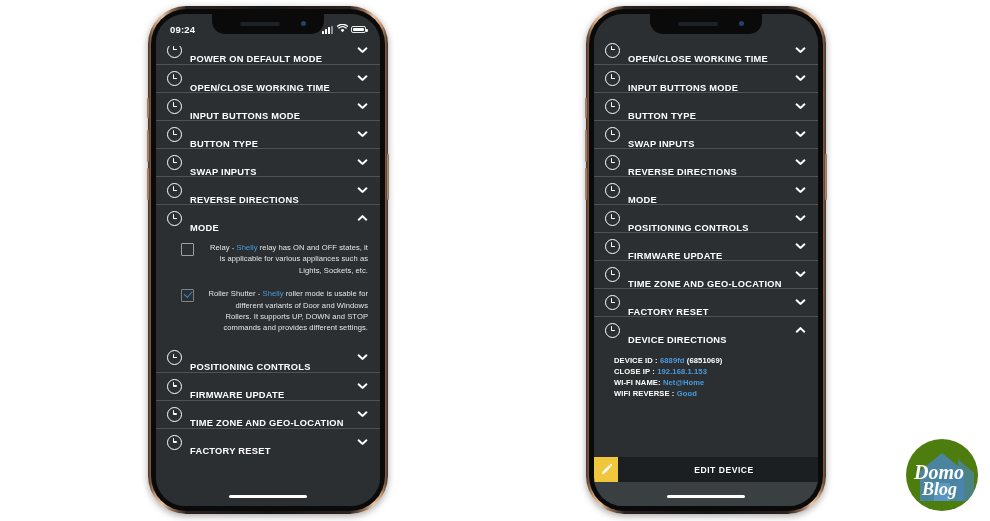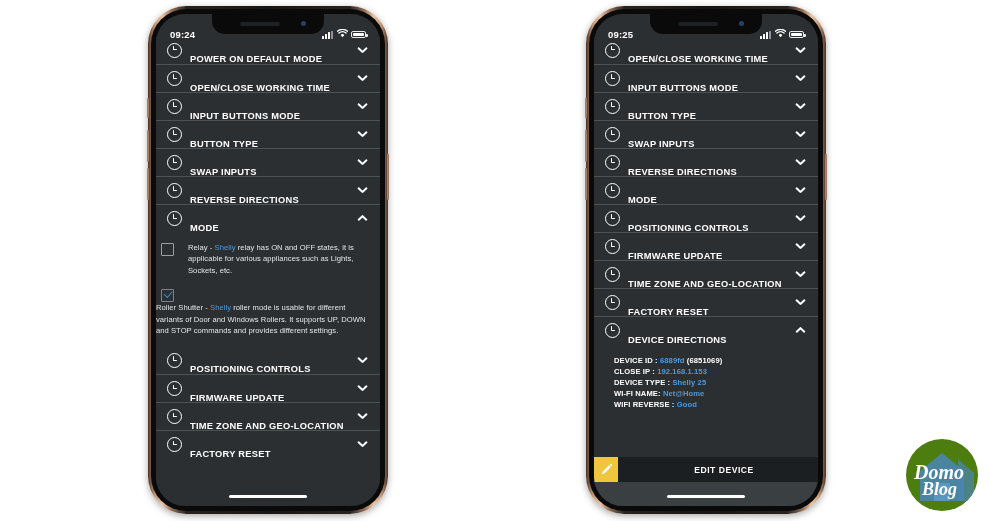--- a/index.html
+++ b/index.html
@@ -33,22 +33,22 @@
     border-bottom-left-radius:13px;border-bottom-right-radius:13px;z-index:30;
   }
   .notch .spk{position:absolute;left:28px;top:8px;width:40px;height:4px;border-radius:2px;background:#1d2024;}
   .notch .cam{position:absolute;right:18px;top:7px;width:5px;height:5px;border-radius:50%;background:#26406b;}
   .side-btn{position:absolute;background:linear-gradient(90deg,#6d5341,#cfa584 45%,#7a5c47);border-radius:1px;}
   .side-btn.left{left:-1px;}
   .side-btn.right{right:-1px;background:linear-gradient(90deg,#7a5c47,#cfa584 45%,#6d5341);}
 
   
   .statusbar{
-    position:absolute;left:0;top:4px;width:100%;height:22px;z-index:25;
-    display:flex;align-items:flex-end;justify-content:space-between;
+    position:absolute;left:0;top:10px;width:100%;height:22px;z-index:25;
+    display:flex;align-items:flex-start;justify-content:space-between;
     padding:0 14px;box-sizing:border-box;background:#2b2f32;
     color:#fff;font-size:9.5px;font-weight:bold;letter-spacing:.2px;
   }
   .sb-right{display:flex;align-items:center;gap:3.5px;}
   .bars{display:flex;align-items:flex-end;gap:1px;height:8px;}
   .bars i{display:block;width:2px;background:#fff;border-radius:.5px;}
   .bars i:nth-child(1){height:3px;}
   .bars i:nth-child(2){height:5px;}
   .bars i:nth-child(3){height:7px;}
   .bars i:nth-child(4){height:8px;background:#8d9195;}
@@ -71,23 +71,23 @@
     white-space:nowrap;overflow:hidden;margin-top:18px;
   }
   .chev{flex:0 0 auto;width:11px;height:11px;position:relative;}
   .chev::before,.chev::after{content:"";position:absolute;top:4px;width:7px;height:1.8px;background:#fff;border-radius:1px;}
   .chev::before{left:-0.4px;transform:rotate(42deg);}
   .chev::after{left:4.2px;transform:rotate(-42deg);}
   .chev.up::before{transform:rotate(-42deg);}
   .chev.up::after{transform:rotate(42deg);}
 
   
-  .panel{background:#2b2f32;padding:10px 12px 8px 0;}
+  .panel{background:#2b2f32;padding:10px 12px 8px 20px;text-align:right;}
   .opt{display:flex;align-items:flex-start;margin-bottom:12px;}
-  .opt:last-child{margin-bottom:2px;flex-direction:column;}
+  .opt:last-child{margin-bottom:2px;}
   .cbox{
     flex:0 0 auto;width:11px;height:11px;border:1.3px solid #9aa0a4;
     background:transparent;margin:1px 14px 0 5px;position:relative;border-radius:1px;
   }
   .cbox.checked{border-color:#7c8387;}
   .cbox.checked::after{
     content:"";position:absolute;left:1.5px;top:1px;width:7px;height:3.5px;
     border-left:1.7px solid #3a8fd6;border-bottom:1.7px solid #3a8fd6;
     transform:rotate(-48deg);
   }
@@ -260,41 +260,20 @@
     <div class="side-btn left" style="top:124px;width:2px;height:32px;"></div>
     <div class="side-btn left" style="top:162px;width:2px;height:32px;"></div>
     <div class="side-btn right" style="top:148px;width:2px;height:46px;"></div>
 
     <div class="screen">
       <div class="notch">
         <div class="spk"></div>
         <div class="cam"></div>
       </div>
 
-      <div class="statusbar">
-        <div>09:25</div>
-        <div class="sb-right">
-          <span class="bars">
-              <i></i>
-              <i></i>
-              <i></i>
-              <i></i>
-            </span>
-          <span>
-            <svg width="11" height="9" viewBox="0 0 11 9">
-              <path d="M5.5 8.2 L3.6 5.9 A3 3 0 0 1 7.4 5.9 Z" fill="#fff"></path>
-              <path d="M1.9 4.1 A5.4 5.4 0 0 1 9.1 4.1" stroke="#fff" stroke-width="1.3" fill="none" stroke-linecap="round"></path>
-              <path d="M0.4 2.2 A7.8 7.8 0 0 1 10.6 2.2" stroke="#fff" stroke-width="1.3" fill="none" stroke-linecap="round"></path>
-            </svg>
-          </span>
-          <span class="batt">
-              <i></i>
-            </span>
-        </div>
-      </div>
 
       <div class="list">
         <div id="R-rows">
             <div class="row">
               <span class="clock"></span>
               <span class="row-label">OPEN/CLOSE WORKING TIME</span>
               <span class="chev"></span>
             </div>
             <div class="row">
               <span class="clock"></span>
@@ -345,21 +324,20 @@
 
         <div class="row">
           <span class="clock"></span>
           <span class="row-label">DEVICE DIRECTIONS</span>
           <span class="chev up"></span>
         </div>
 
         <div class="infopanel" id="R-info">
             <div class="info-line"><span>DEVICE ID : </span><span class="info-val">6889fd</span><span class="info-plain"> (6851069)</span></div>
             <div class="info-line"><span>CLOSE IP : </span><span class="info-val">192.168.1.153</span><span class="info-plain"></span></div>
-            <div class="info-line"><span>DEVICE TYPE : </span><span class="info-val">Shelly 25</span><span class="info-plain"></span></div>
             <div class="info-line"><span>WI-FI NAME: </span><span class="info-val">Net@Home</span><span class="info-plain"></span></div>
             <div class="info-line"><span>WIFI REVERSE : </span><span class="info-val">Good</span><span class="info-plain"></span></div>
           </div>
       </div>
 
       <div class="editbar">
         <div class="edit-icon">
           <span class="pencil">
             <svg width="13" height="13" viewBox="0 0 13 13">
               <path d="M2.0 10.9 L2.6 8.7 L9.0 2.3 L10.8 4.1 L4.4 10.5 Z" fill="#ffffff"></path>

